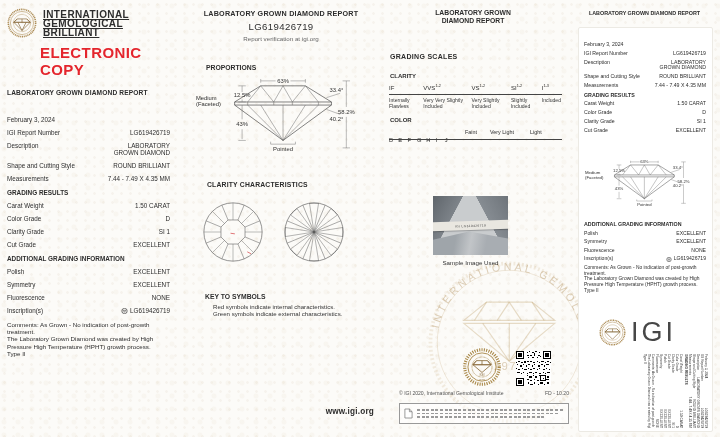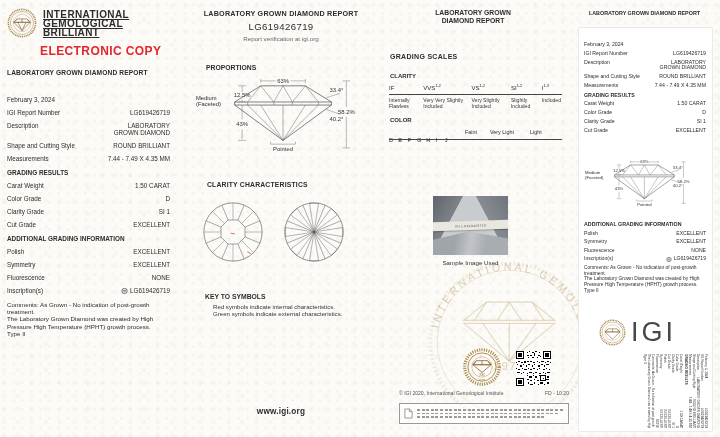--- a/index.html
+++ b/index.html
@@ -11,21 +11,21 @@
     background-size:9px 9px,14px 13px;}
   .abs{position:absolute;}
   .b{font-weight:bold;}
   svg text{font-family:"Liberation Sans",sans-serif;}
 
   
   .p-left{position:absolute;left:7px;top:8px;width:163px;}
   .brandrow{display:flex;gap:6px;align-items:flex-start;}
   .sealwrap{width:30px;height:30px;flex:0 0 auto;}
   .bname{font-size:10px;font-weight:bold;letter-spacing:.4px;line-height:8.8px;padding-top:3px;text-decoration:underline;}
-  .ecopy{margin-top:6px;margin-left:12px;font-size:12px;font-weight:bold;letter-spacing:.4px;color:#e4252c;padding-left:21px;}
+  .ecopy{margin-top:6px;margin-left:12px;font-size:15px;font-weight:bold;letter-spacing:.4px;color:#e4252c;padding-left:21px;}
   .ltitle{margin-top:11px;font-size:6.6px;font-weight:bold;letter-spacing:.15px;}
   .ldate{margin-top:20px;font-size:6.3px;}
   .lrows{margin-top:7px;}
   .lrow{display:flex;justify-content:space-between;margin-bottom:6.2px;font-size:6.3px;line-height:6.8px;}
   .lrow .vv{text-align:right;max-width:64px;}
   .sect{font-size:6.4px;font-weight:bold;margin:2px 0 7px;}
   .cmt{font-size:6.2px;line-height:7.4px;margin-top:2px;}
   .insv{display:flex;align-items:center;gap:2px;}
 
   
@@ -33,21 +33,21 @@
   .mh-title{font-size:7.2px;font-weight:bold;letter-spacing:.2px;}
   .mh-num{font-size:9.6px;letter-spacing:.4px;margin-top:3px;}
   .mh-ver{font-size:6.2px;color:#666;margin-top:2.5px;}
   .h-prop{left:206px;top:64px;font-size:6.8px;font-weight:bold;}
   .prop-svg{left:221px;top:77px;width:152px;height:76px;}
   .girdle-lbl{left:196px;top:95px;width:30px;font-size:5.8px;line-height:6.4px;}
   .h-cc{left:207px;top:181px;font-size:6.8px;font-weight:bold;letter-spacing:.2px;}
   .plot{width:62px;height:62px;}
   .h-keys{left:205px;top:293px;font-size:6.8px;font-weight:bold;}
   .keys{left:213px;top:303px;font-size:6.1px;line-height:7.3px;color:#333;}
-  .site{left:188px;top:407px;width:186px;text-align:center;font-size:8.2px;font-weight:bold;letter-spacing:.2px;}
+  .site{left:188px;top:407px;width:186px;text-align:right;font-size:8.2px;font-weight:bold;letter-spacing:.2px;}
 
   
   .mr-head{left:395px;top:9px;width:156px;text-align:center;font-size:6.8px;font-weight:bold;line-height:8.4px;}
   .h-gs{left:390px;top:53px;font-size:7px;font-weight:bold;letter-spacing:.3px;}
   .h-cl{left:390px;top:73px;font-size:6px;font-weight:bold;}
   .cl-table{left:389px;top:84px;width:176px;display:flex;}
   .cl-col{position:relative;}
   .cl-code{font-size:6px;height:10px;}
   .cl-code sup{font-size:3.8px;}
   .cl-name{font-size:5.1px;line-height:5.7px;color:#333;padding-top:4px;padding-right:4px;}

